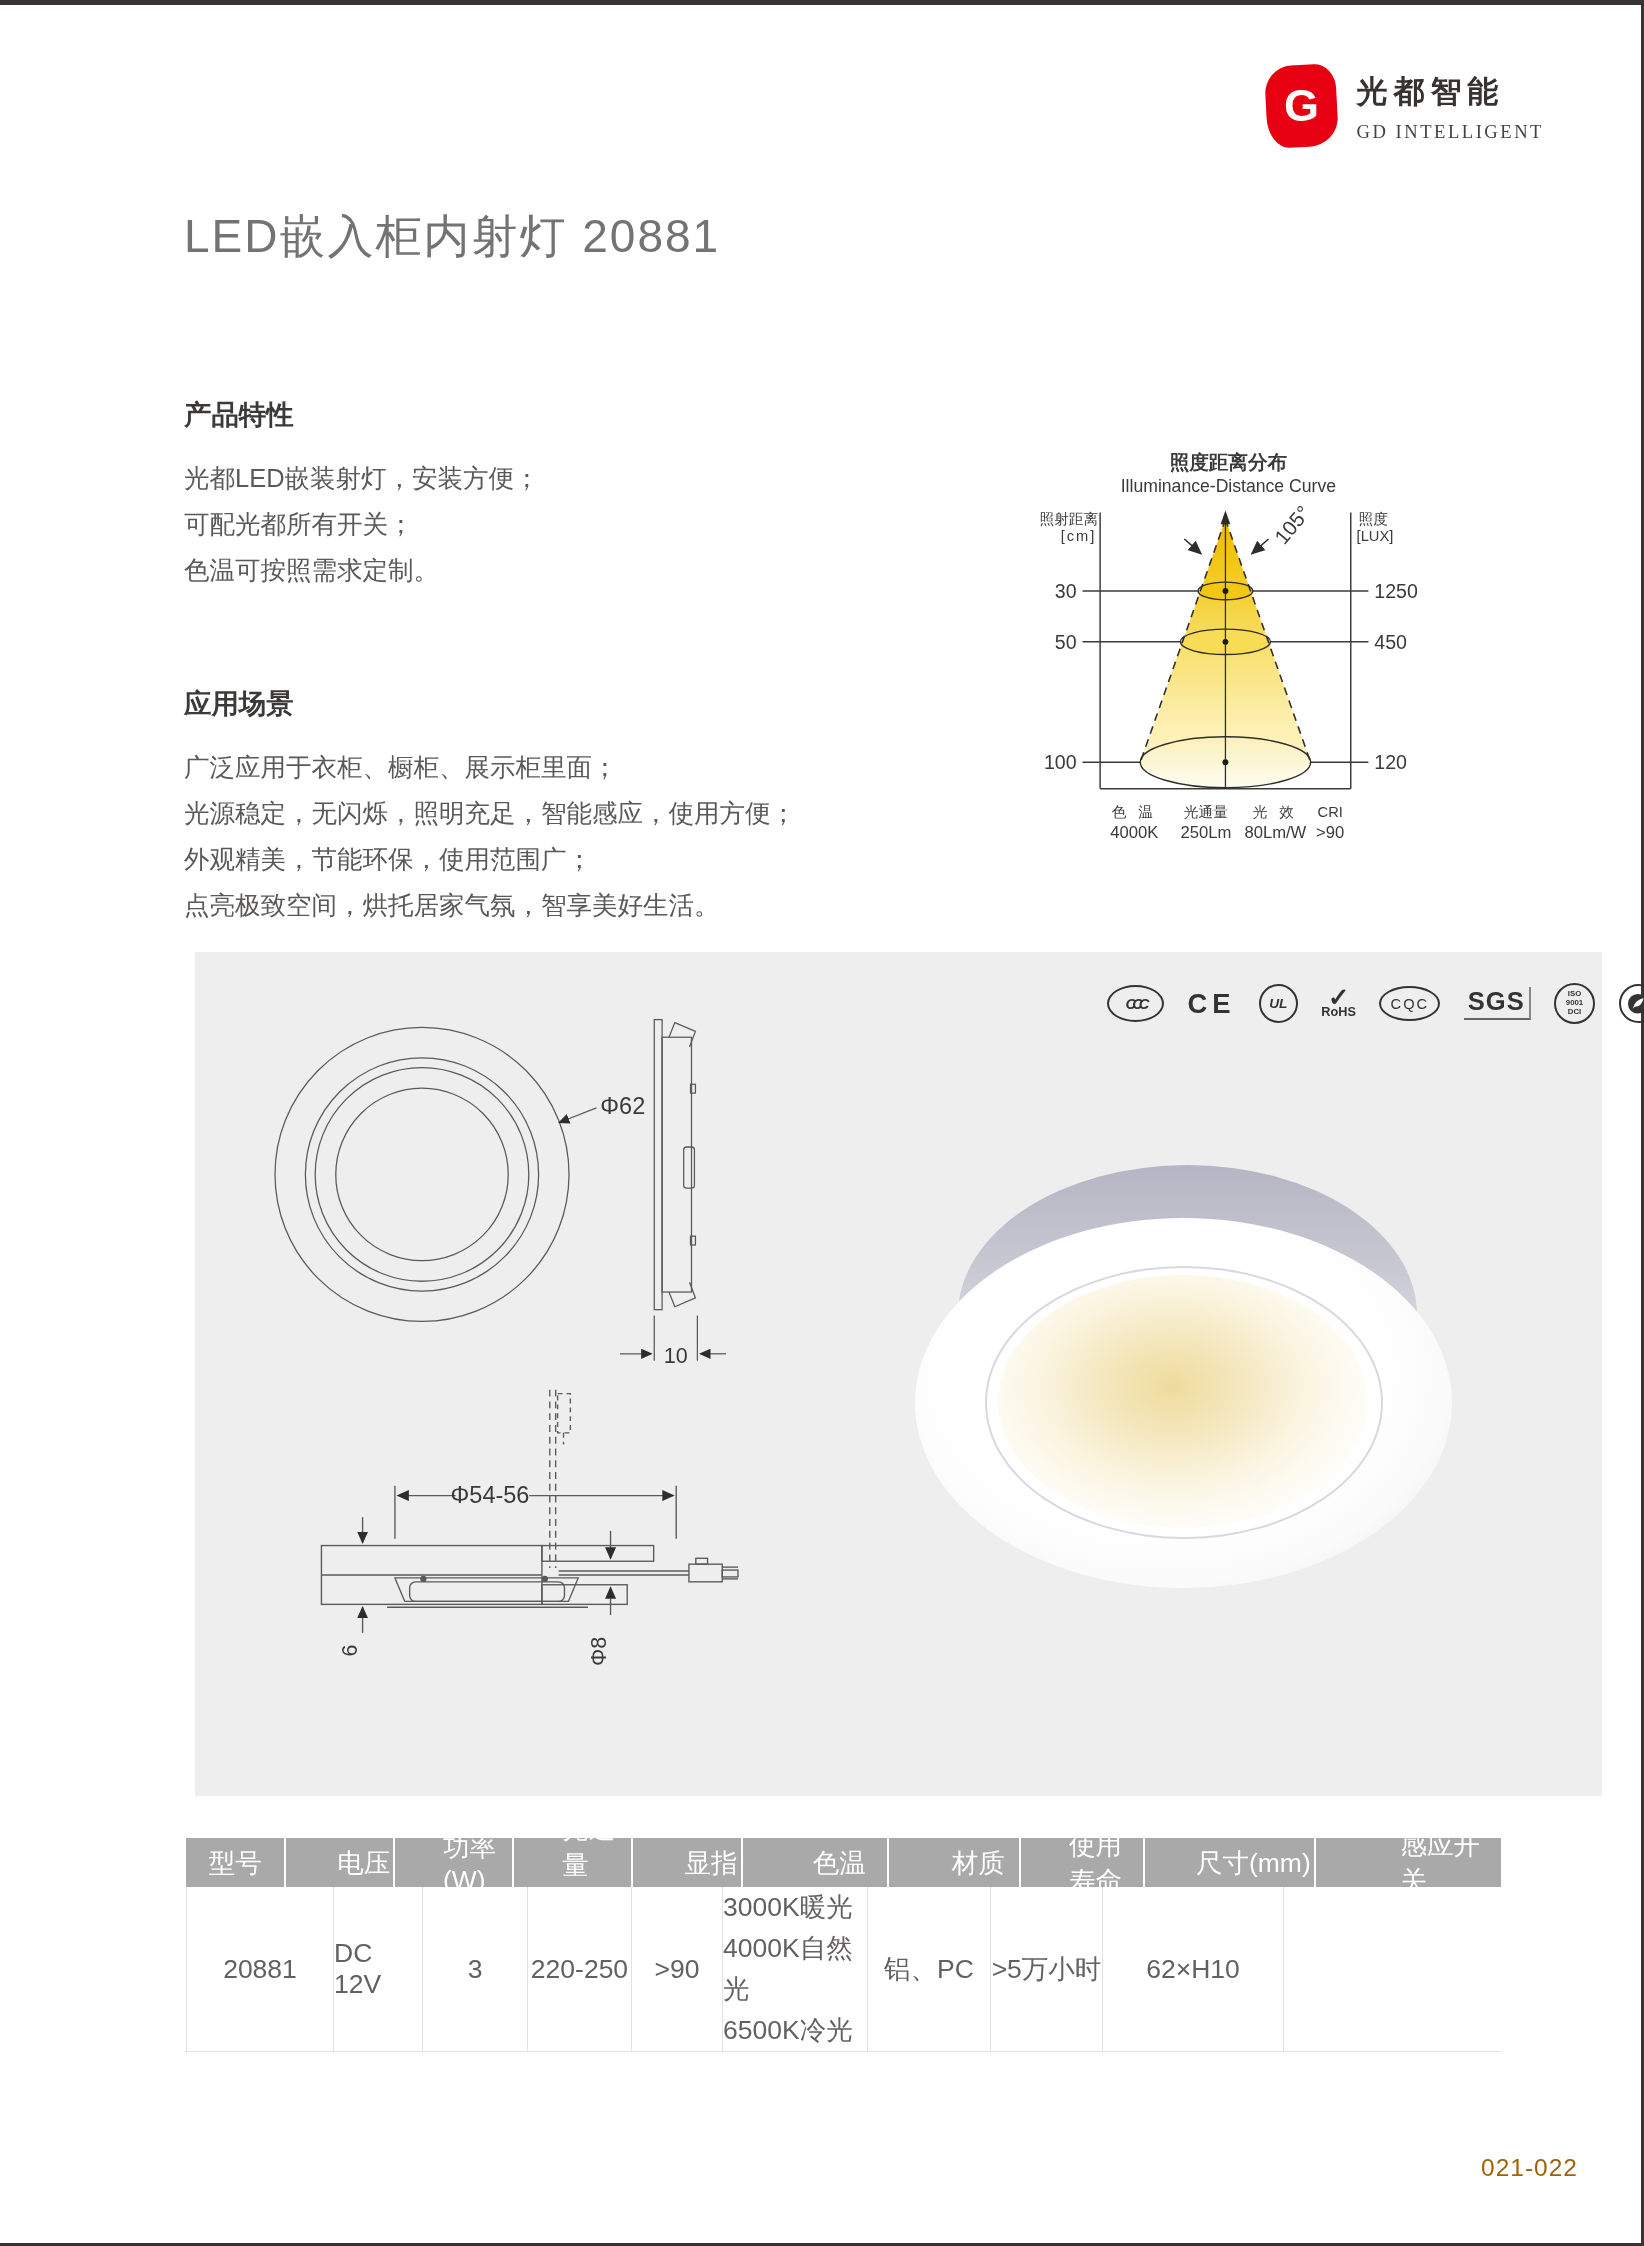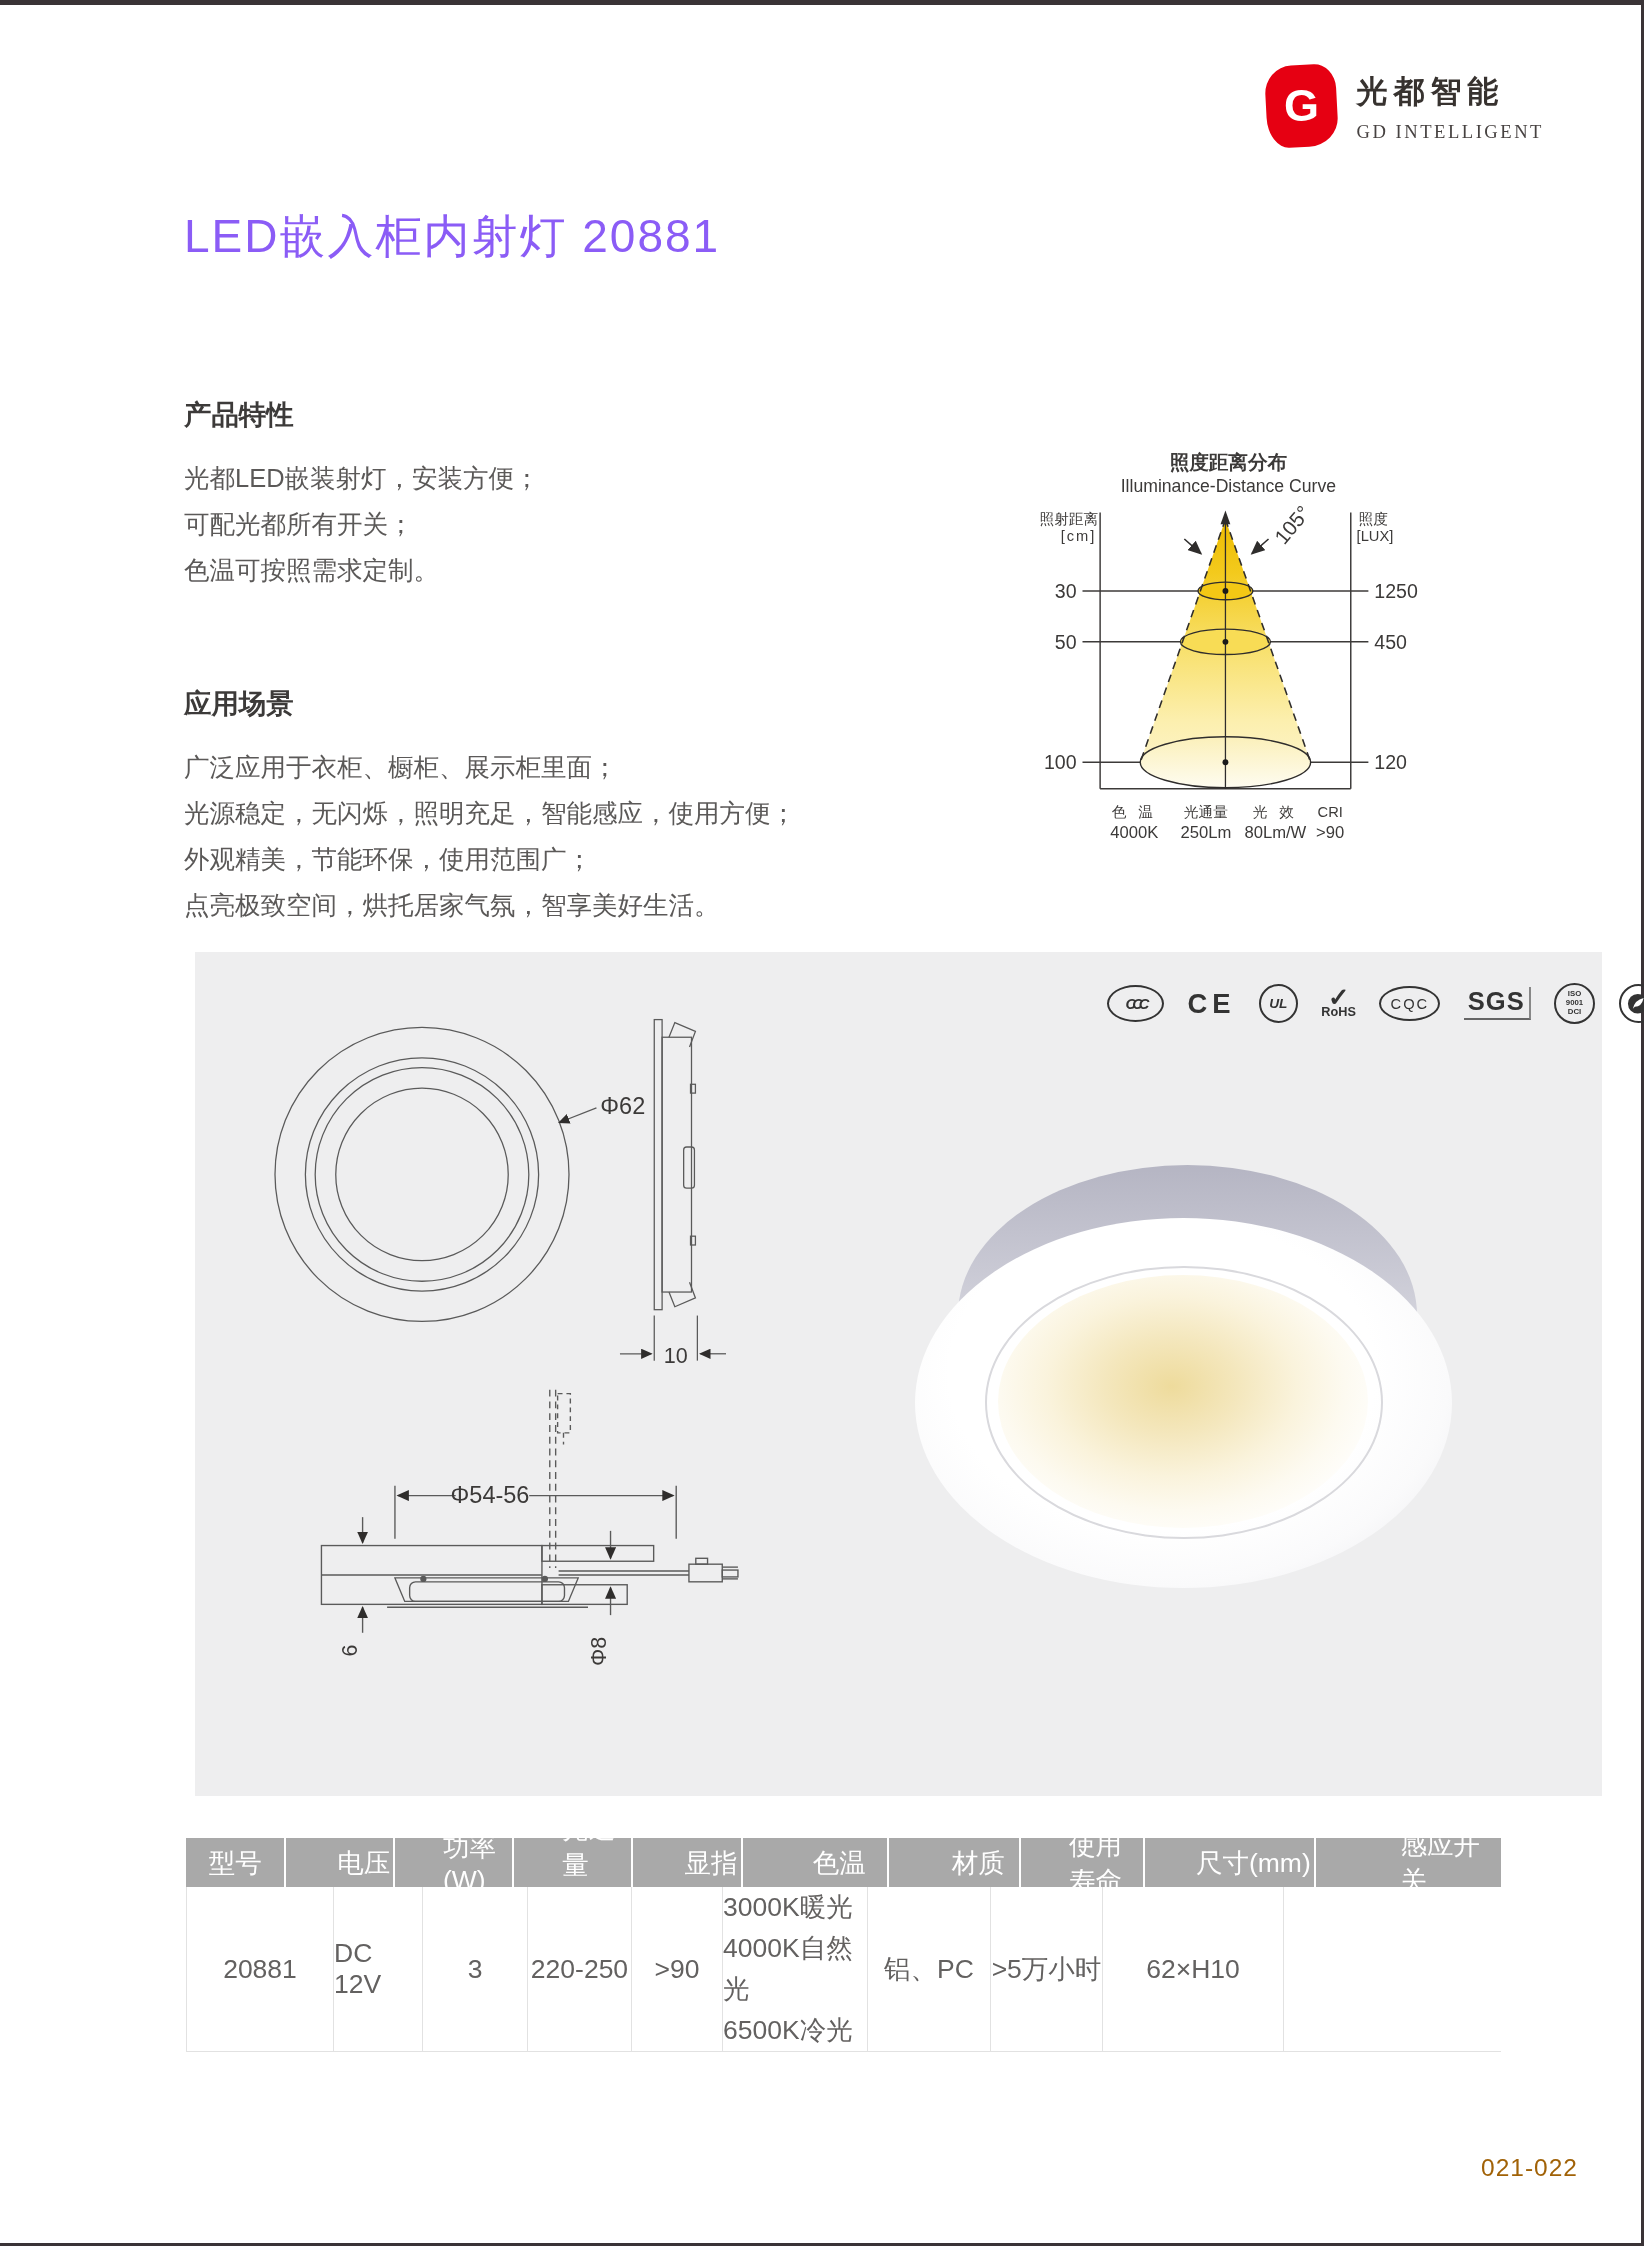--- a/index.html
+++ b/index.html
@@ -12,21 +12,21 @@
 
   
   .logo{position:absolute;left:1266px;top:65px;display:flex;align-items:flex-start;}
   .logo-mark{width:71px;height:82px;background:#e60012;border-radius:38% 30% 42% 30% / 34% 30% 34% 38%;
              display:flex;align-items:center;justify-content:center;transform:rotate(-3deg);}
   .logo-mark span{color:#fff;font-size:45px;font-weight:700;transform:rotate(3deg);}
   .logo-text{margin-left:19.6px;padding-top:5.9px;}
   .logo-cn{font-size:31px;font-weight:600;letter-spacing:5.9px;color:#37322f;}
   .logo-en{font-family:"Liberation Serif",serif;font-size:18.6px;letter-spacing:2.5px;color:#474241;margin-top:7.8px;}
 
-  .doc-title{position:absolute;left:184px;top:206px;font-size:46px;font-weight:400;color:#8b5cf6;letter-spacing:2px;}
+  .doc-title{position:absolute;left:184px;top:206px;font-size:46px;font-weight:400;color:#737373;letter-spacing:2px;}
 
   .section{position:absolute;left:184px;width:745px;}
   .section.features{top:397px;}
   .section.applications{top:686px;}
   .section h3{margin:0 0 21.6px 0;font-size:27.4px;font-weight:700;color:#3c3a39;}
   .section p{margin:0;font-size:25.5px;line-height:46px;color:#5b5958;}
 
   .illum{position:absolute;left:1039px;top:446px;}
 
   .panel{position:absolute;left:195px;top:952px;width:1407px;height:844px;background:#eeeeef;}

